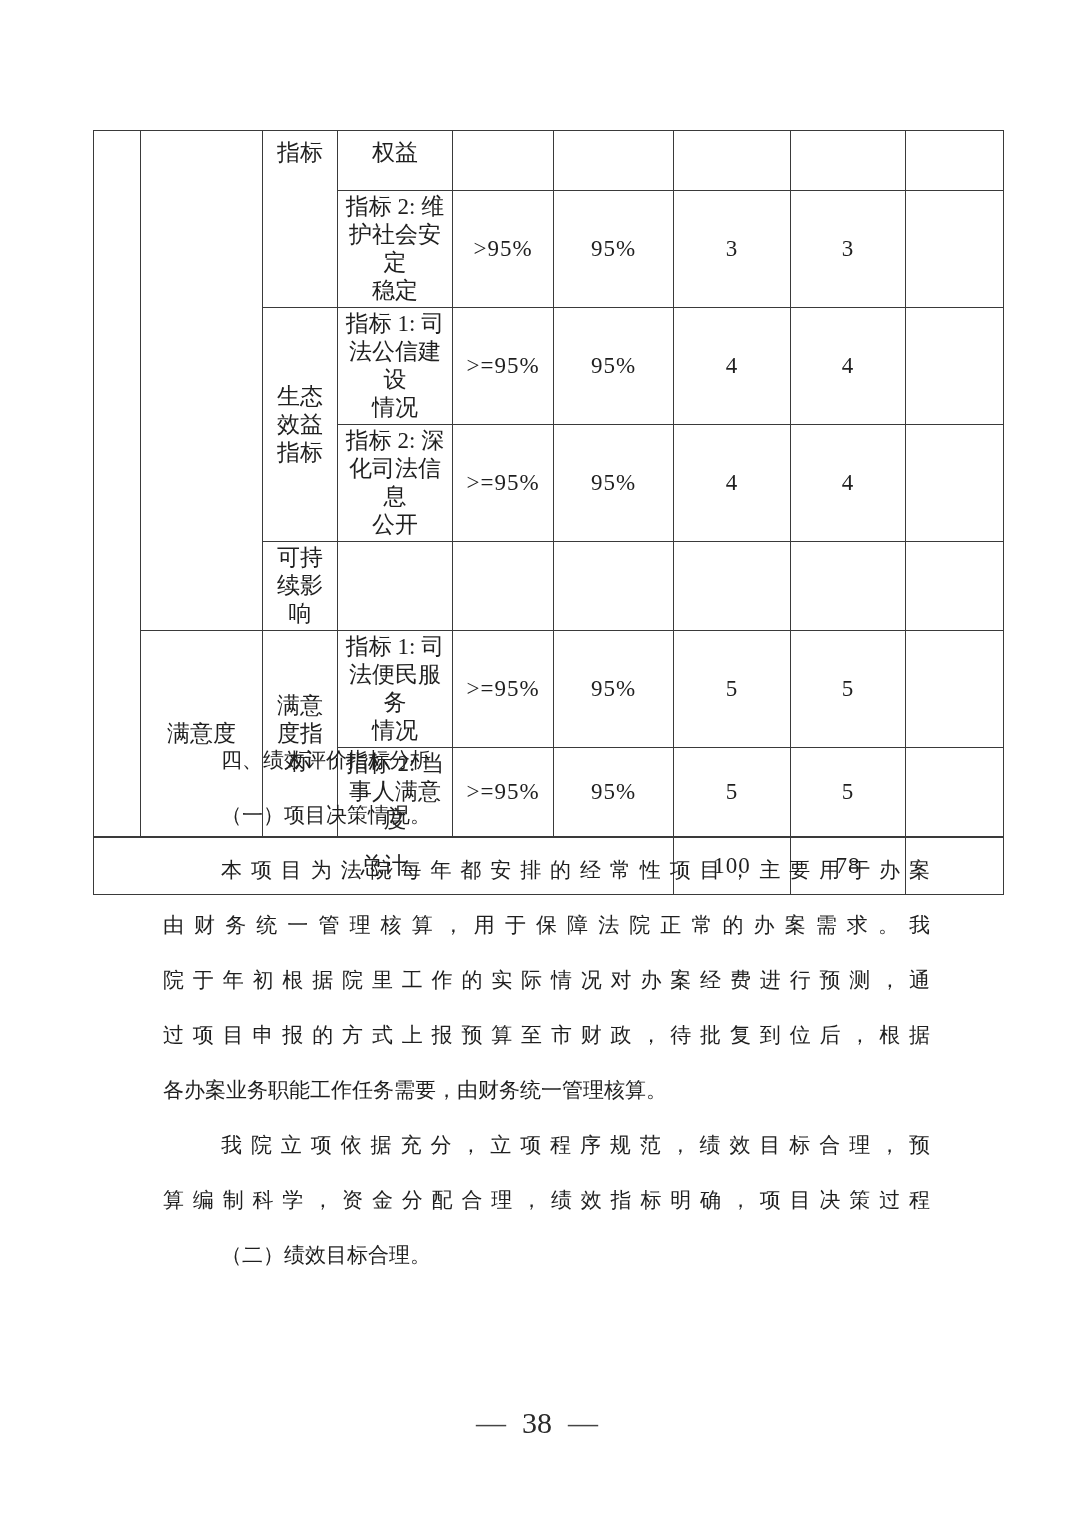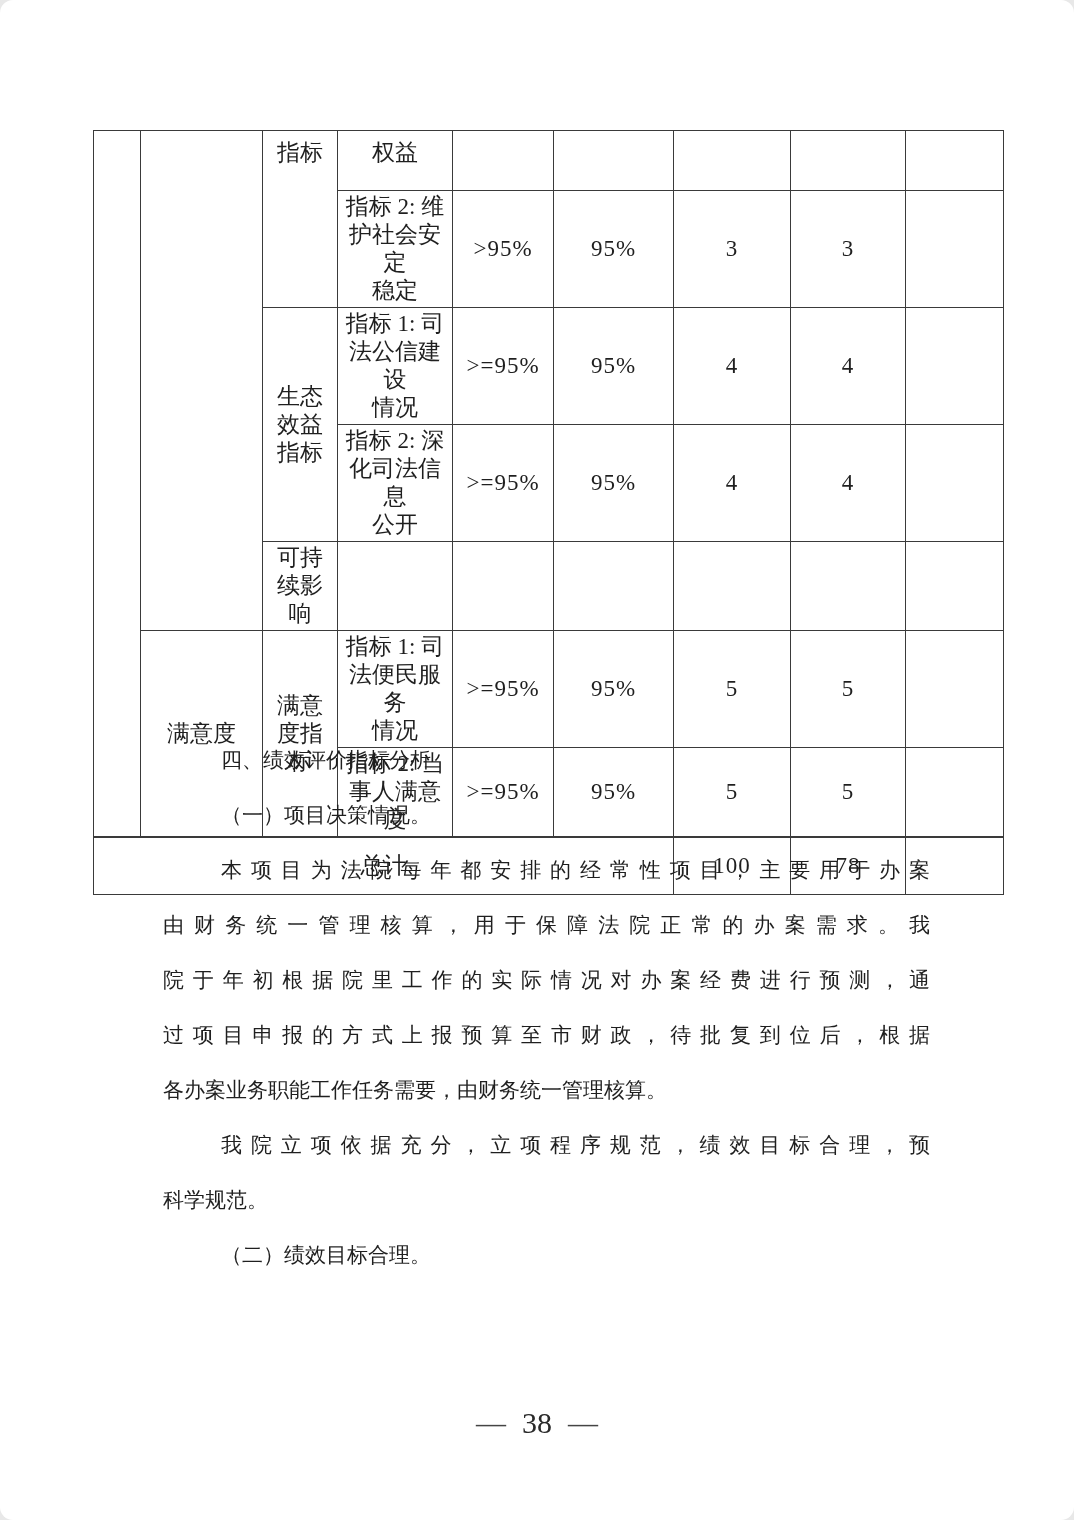--- a/index.html
+++ b/index.html
@@ -4,21 +4,20 @@
 <style>
   html,body{margin:0;padding:0;background:#e8e8e8;}
   .page{
     position:relative;
     width:1074px;height:1520px;
     margin:0 auto;
     background:#ffffff;
     font-family:"Liberation Serif","DejaVu Serif",serif;
     color:#1f1f1f;
     overflow:hidden;
-    border-radius:13px;
   }
   
   table.indicator{
     position:absolute;left:93px;top:130px;
     width:910px;
     border-collapse:collapse;
     table-layout:fixed;
   }
   table.indicator td{
     border:1px solid #3a3a3a;
@@ -162,21 +161,21 @@
 
   <div class="textblock">
     <div class="line indent">四、绩效评价指标分析</div>
     <div class="line indent">（一）项目决策情况。</div>
     <div class="line indent just">本项目为法院每年都安排的经常性项目，主要用于办案</div>
     <div class="line just">由财务统一管理核算，用于保障法院正常的办案需求。我</div>
     <div class="line just">院于年初根据院里工作的实际情况对办案经费进行预测，通</div>
     <div class="line just">过项目申报的方式上报预算至市财政，待批复到位后，根据</div>
     <div class="line">各办案业务职能工作任务需要，由财务统一管理核算。</div>
     <div class="line indent just">我院立项依据充分，立项程序规范，绩效目标合理，预</div>
-    <div class="line">科学规范。</div>
+    <div class="line just">算编制科学，资金分配合理，绩效指标明确，项目决策过程</div>
     <div class="line indent">（二）绩效目标合理。</div>
   </div>
 
   <div class="footer">
     <span class="dash">—</span><span>38</span><span class="dash">—</span>
   </div>
 
 </div>
 
 </body></html>

